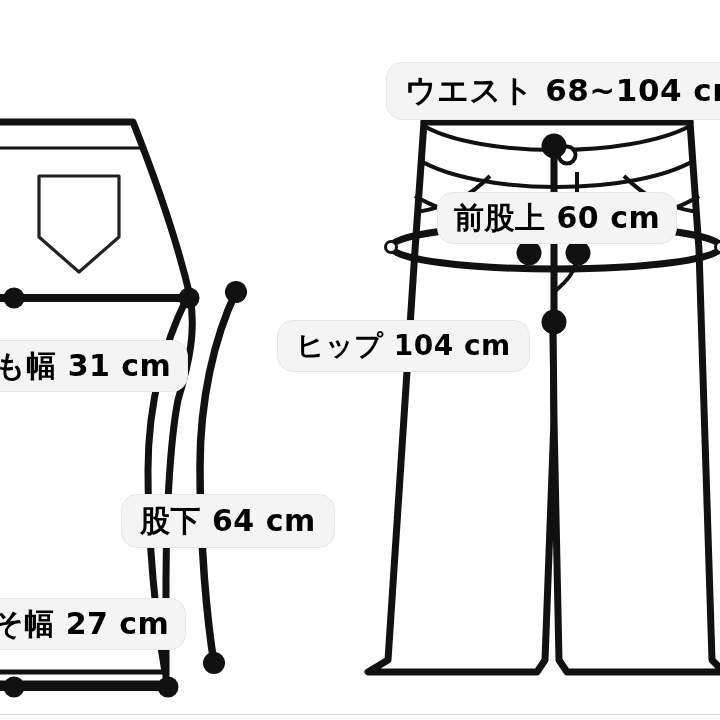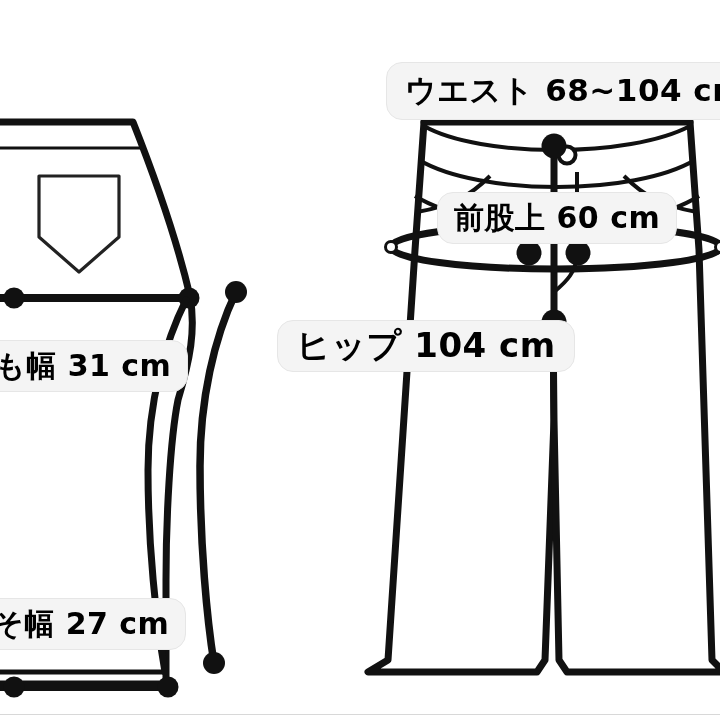--- a/index.html
+++ b/index.html
@@ -50,21 +50,21 @@
     top: 192px;
     height: 52px;
     padding: 0 16px;
     font-size: 30px;
   }
   .badge-hip {
     left: 277px;
     top: 320px;
     height: 52px;
     padding: 0 18px;
-    font-size: 34px;
+    font-size: 28px;
     text-align: center;
   }
   .badge-thigh {
     left: -22px;
     top: 340px;
     height: 52px;
     padding: 0 16px;
     font-size: 30px;
     justify-content: flex-end;
   }
@@ -203,18 +203,19 @@
   </svg>
 
   <div class="measure-badge badge-waist">ウエスト 68~104 cm</div>
 
   <div class="measure-badge badge-rise">前股上 60 cm</div>
 
   <div class="measure-badge badge-hip">ヒップ 104 cm</div>
 
   <div class="measure-badge badge-thigh">も幅 31 cm</div>
 
+  <div class="measure-badge badge-inseam">股下 64 cm</div>
 
   <div class="measure-badge badge-hem">そ幅 27 cm</div>
 
   <div class="footer-rule"></div>
 
 </div>
 
 </body></html>

